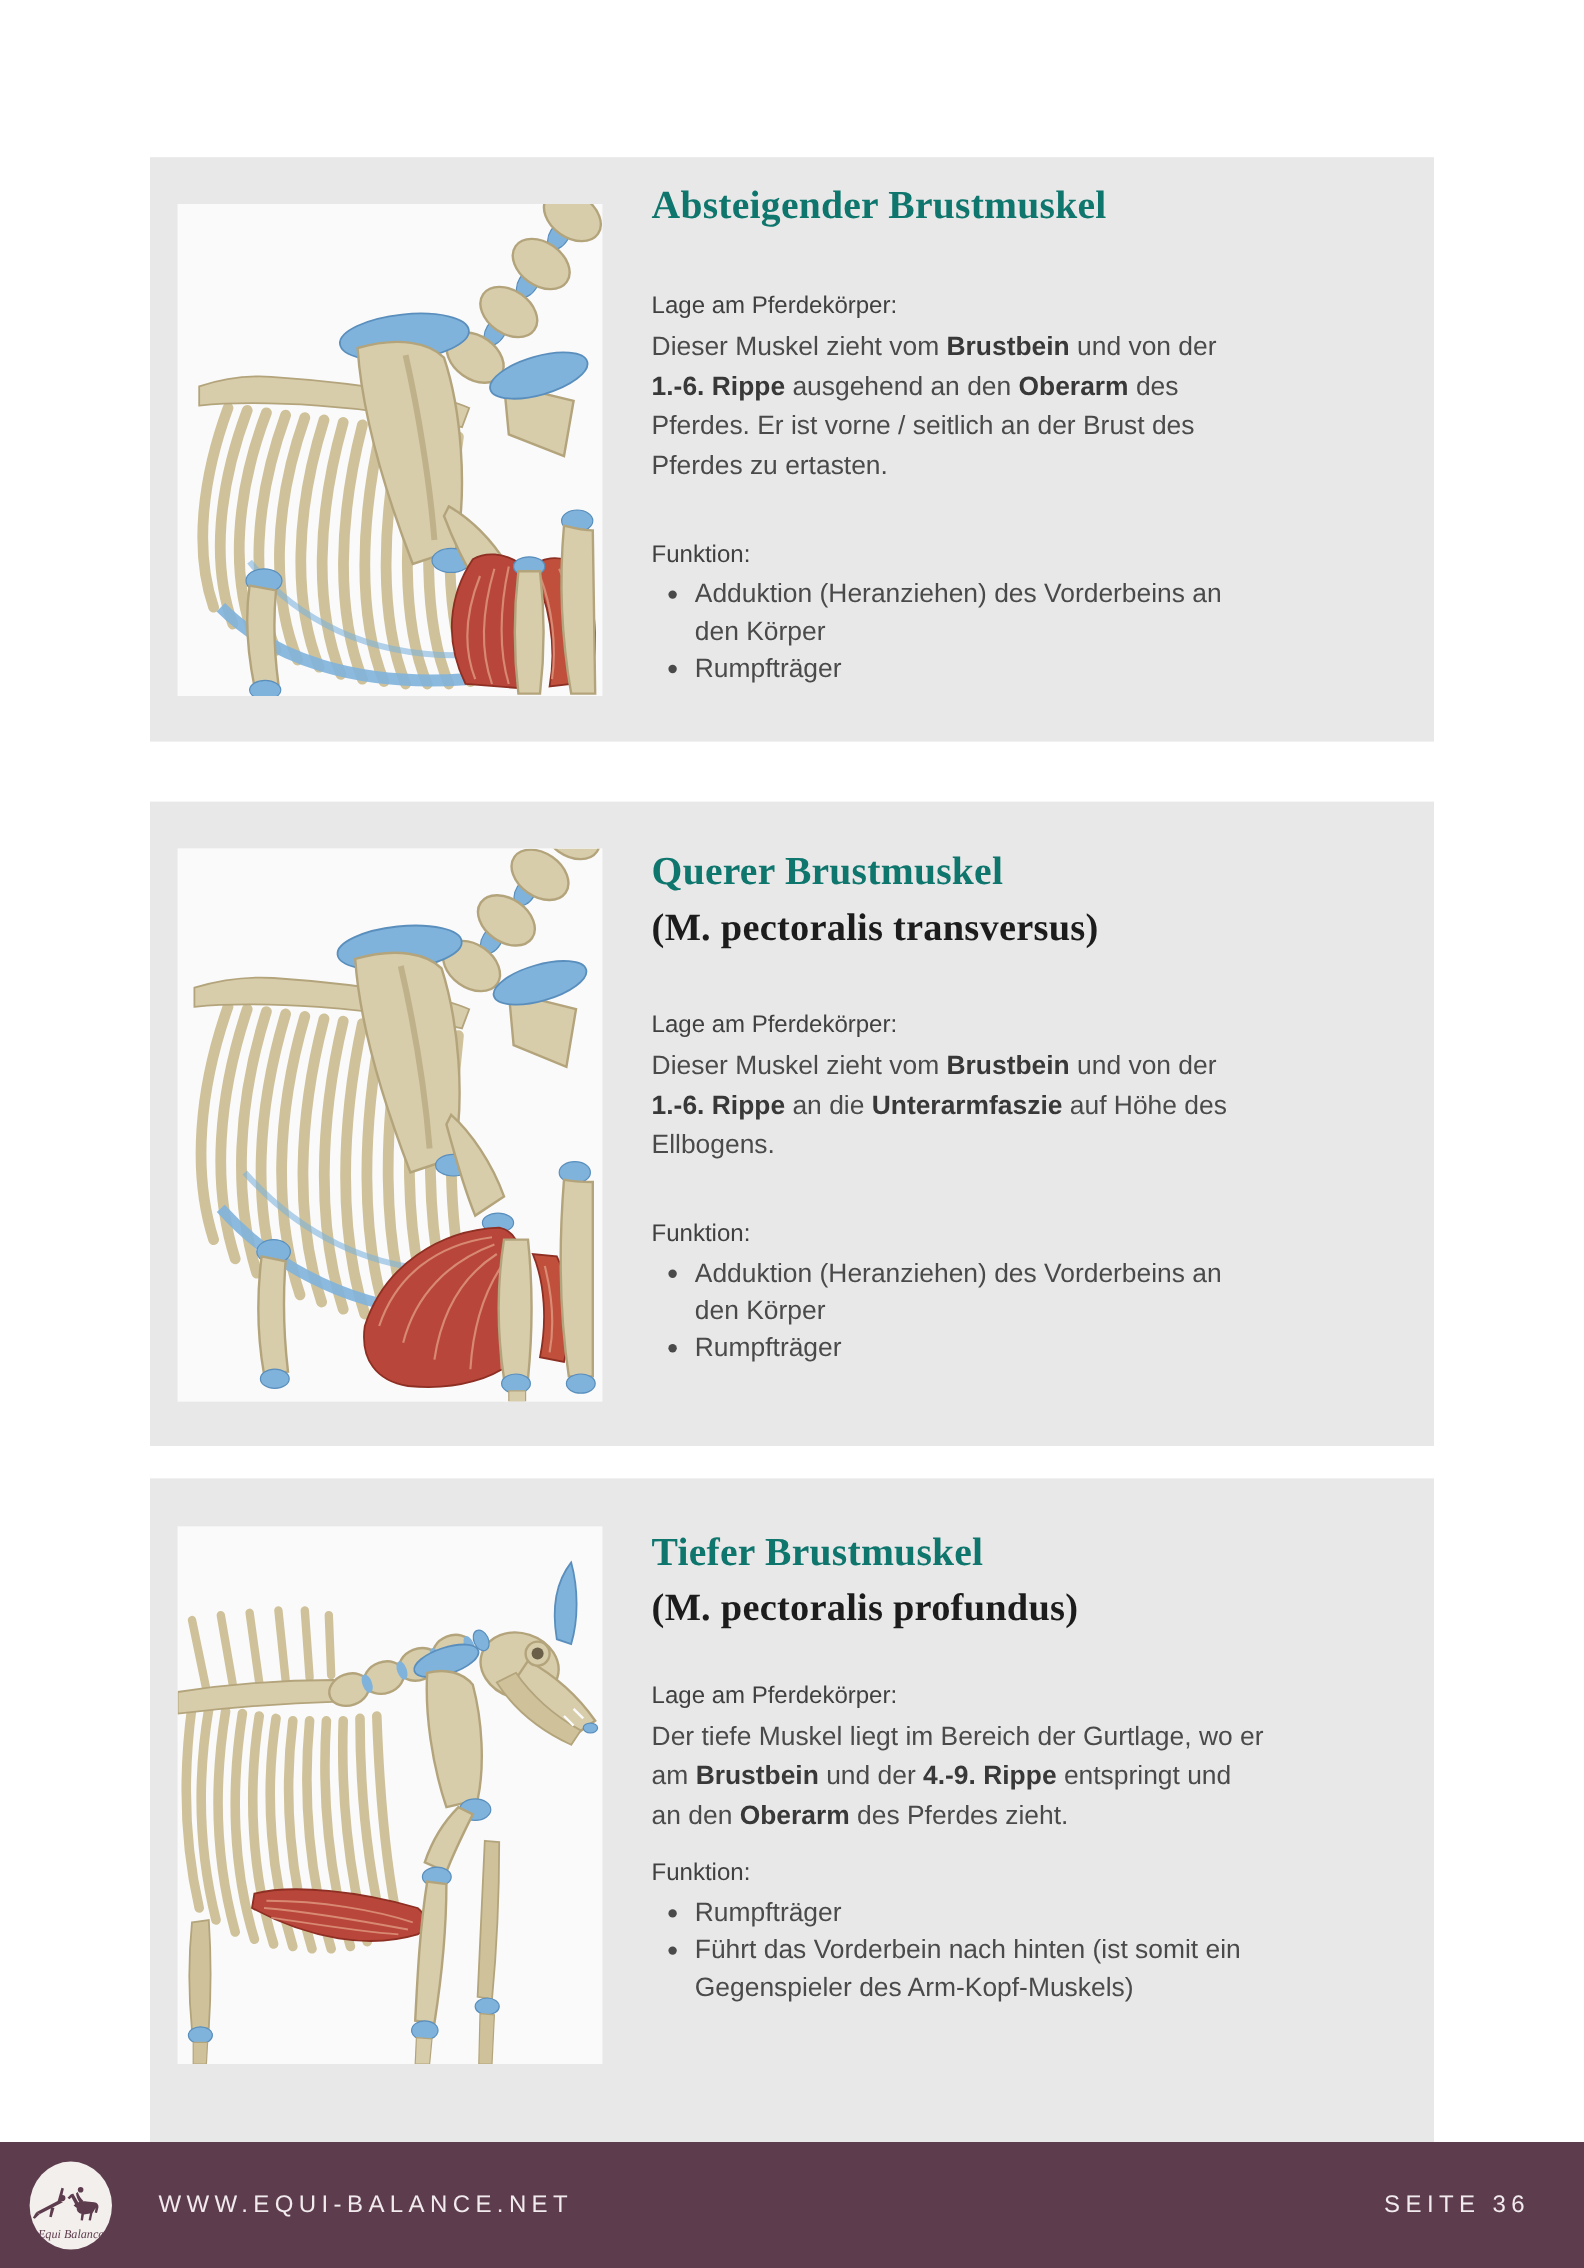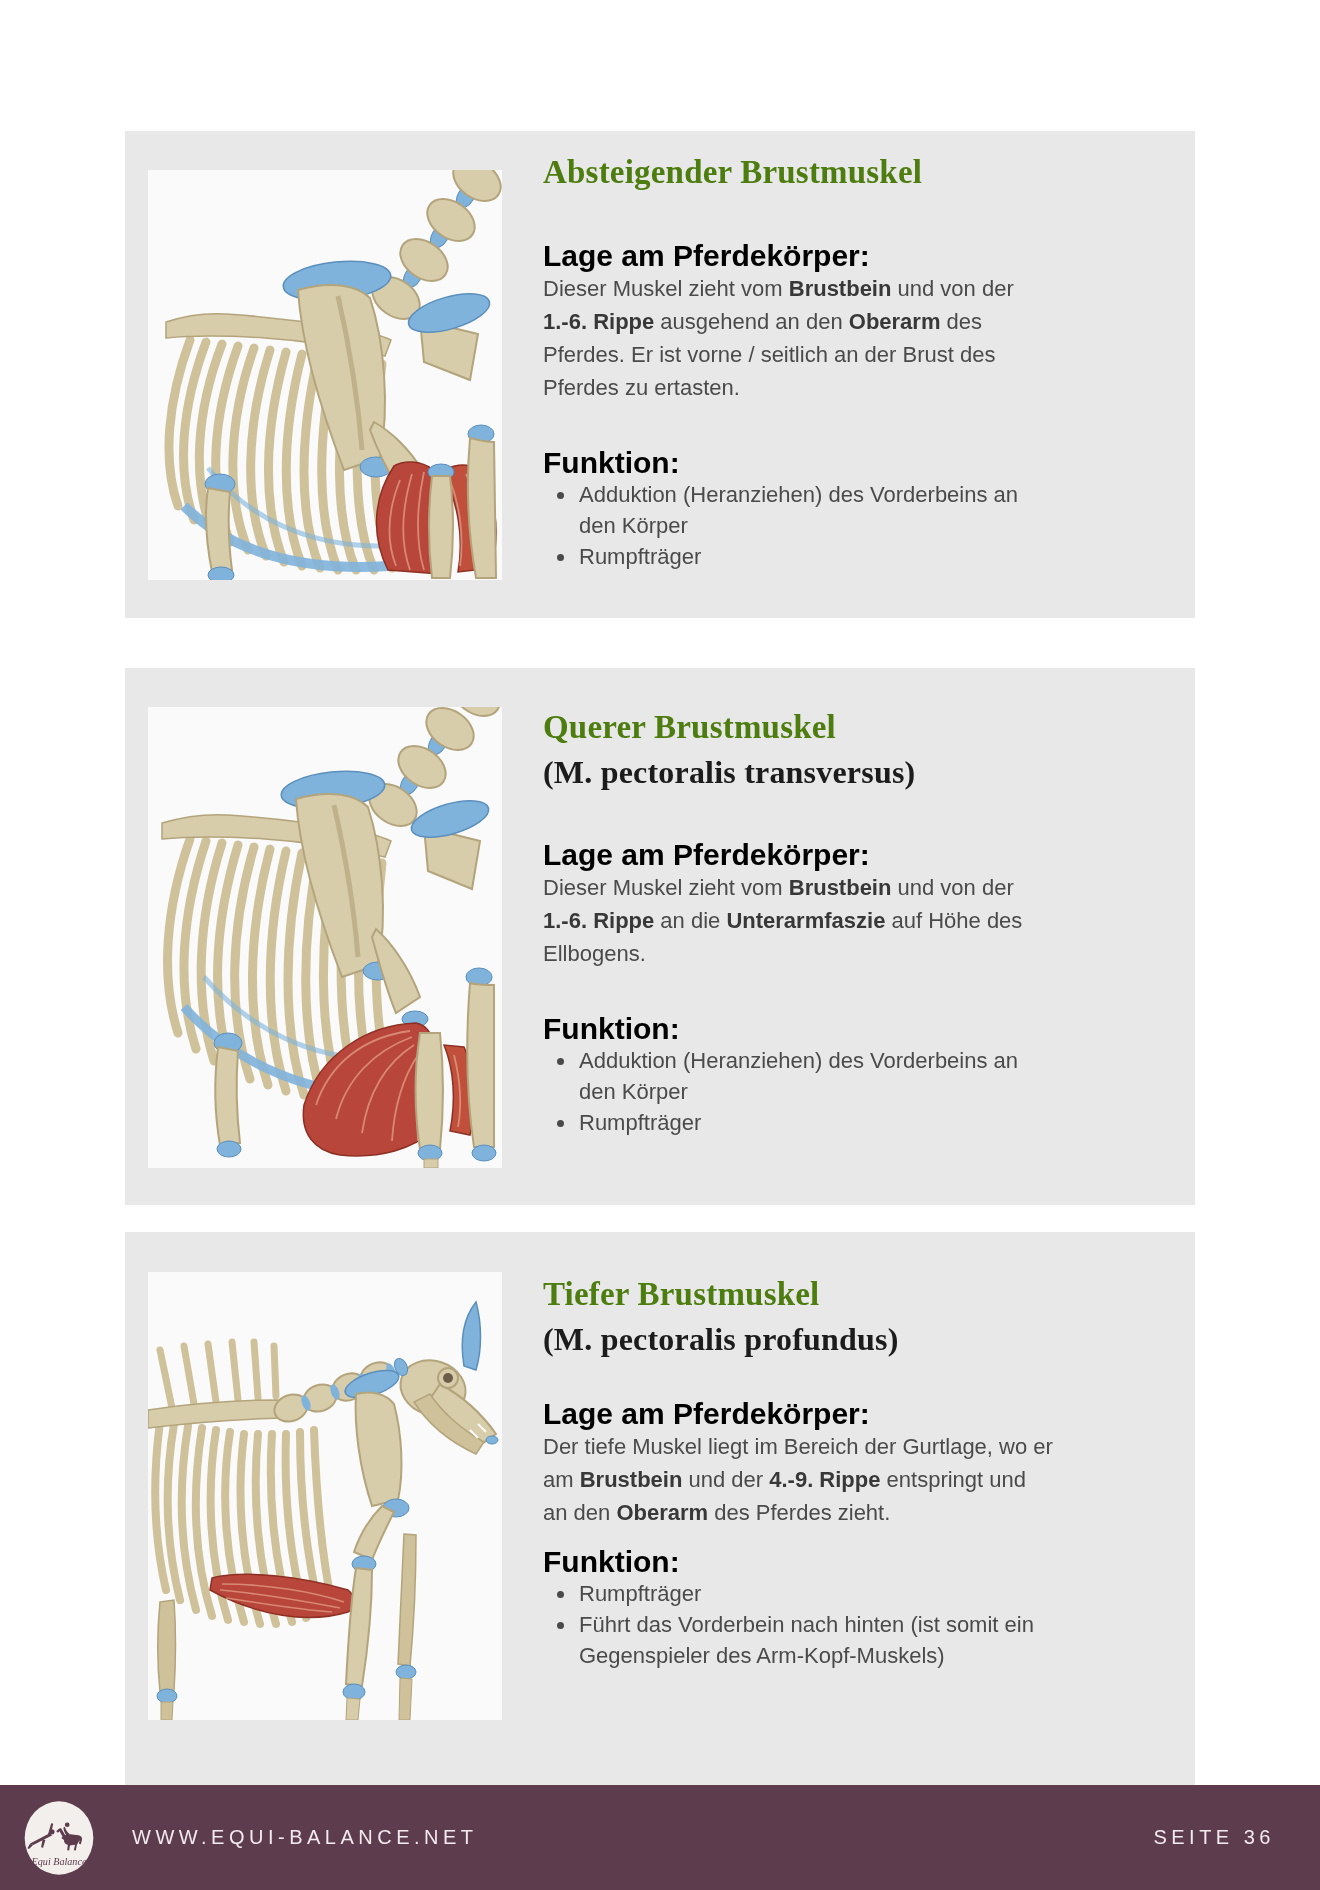--- a/index.html
+++ b/index.html
@@ -26,30 +26,30 @@
   .img-box svg { display: block; width: 100%; height: 100%; }
   .text-col {
     position: absolute; left: 418px; width: 510px;
   }
   .card-1 .text-col { top: 19px; }
   .card-2 .text-col { top: 37px; }
   .card-3 .text-col { top: 40px; }
   .title {
     margin: 0; font-family: "Liberation Serif", serif;
     font-size: 33px; line-height: 45px; font-weight: 600;
-    color: #4d7c0f; letter-spacing: 0.2px;
+    color: #0f766e; letter-spacing: 0.2px;
   }
   .subtitle {
     margin: 0; font-family: "Liberation Serif", serif;
     font-size: 32px; line-height: 44px; font-weight: 600;
     color: #1c1c1c; letter-spacing: 0.2px;
   }
   .label {
-    margin: 0; font-size: 30px; line-height: 33px;
-    font-weight: 700; color: #000000;
+    margin: 0; font-size: 20px; line-height: 33px;
+    font-weight: 400; color: #404040;
   }
   .loc-label { margin-top: 44px; }
   .card-3 .loc-label { margin-top: 36px; }
   .loc-text {
     margin: 0; font-size: 22px; line-height: 33px; color: #4a4a4a;
   }
   .loc-text strong { color: #383838; }
   .fn-label { margin-top: 42px; }
   .card-3 .fn-label { margin-top: 16px; }
   .fn-list {

